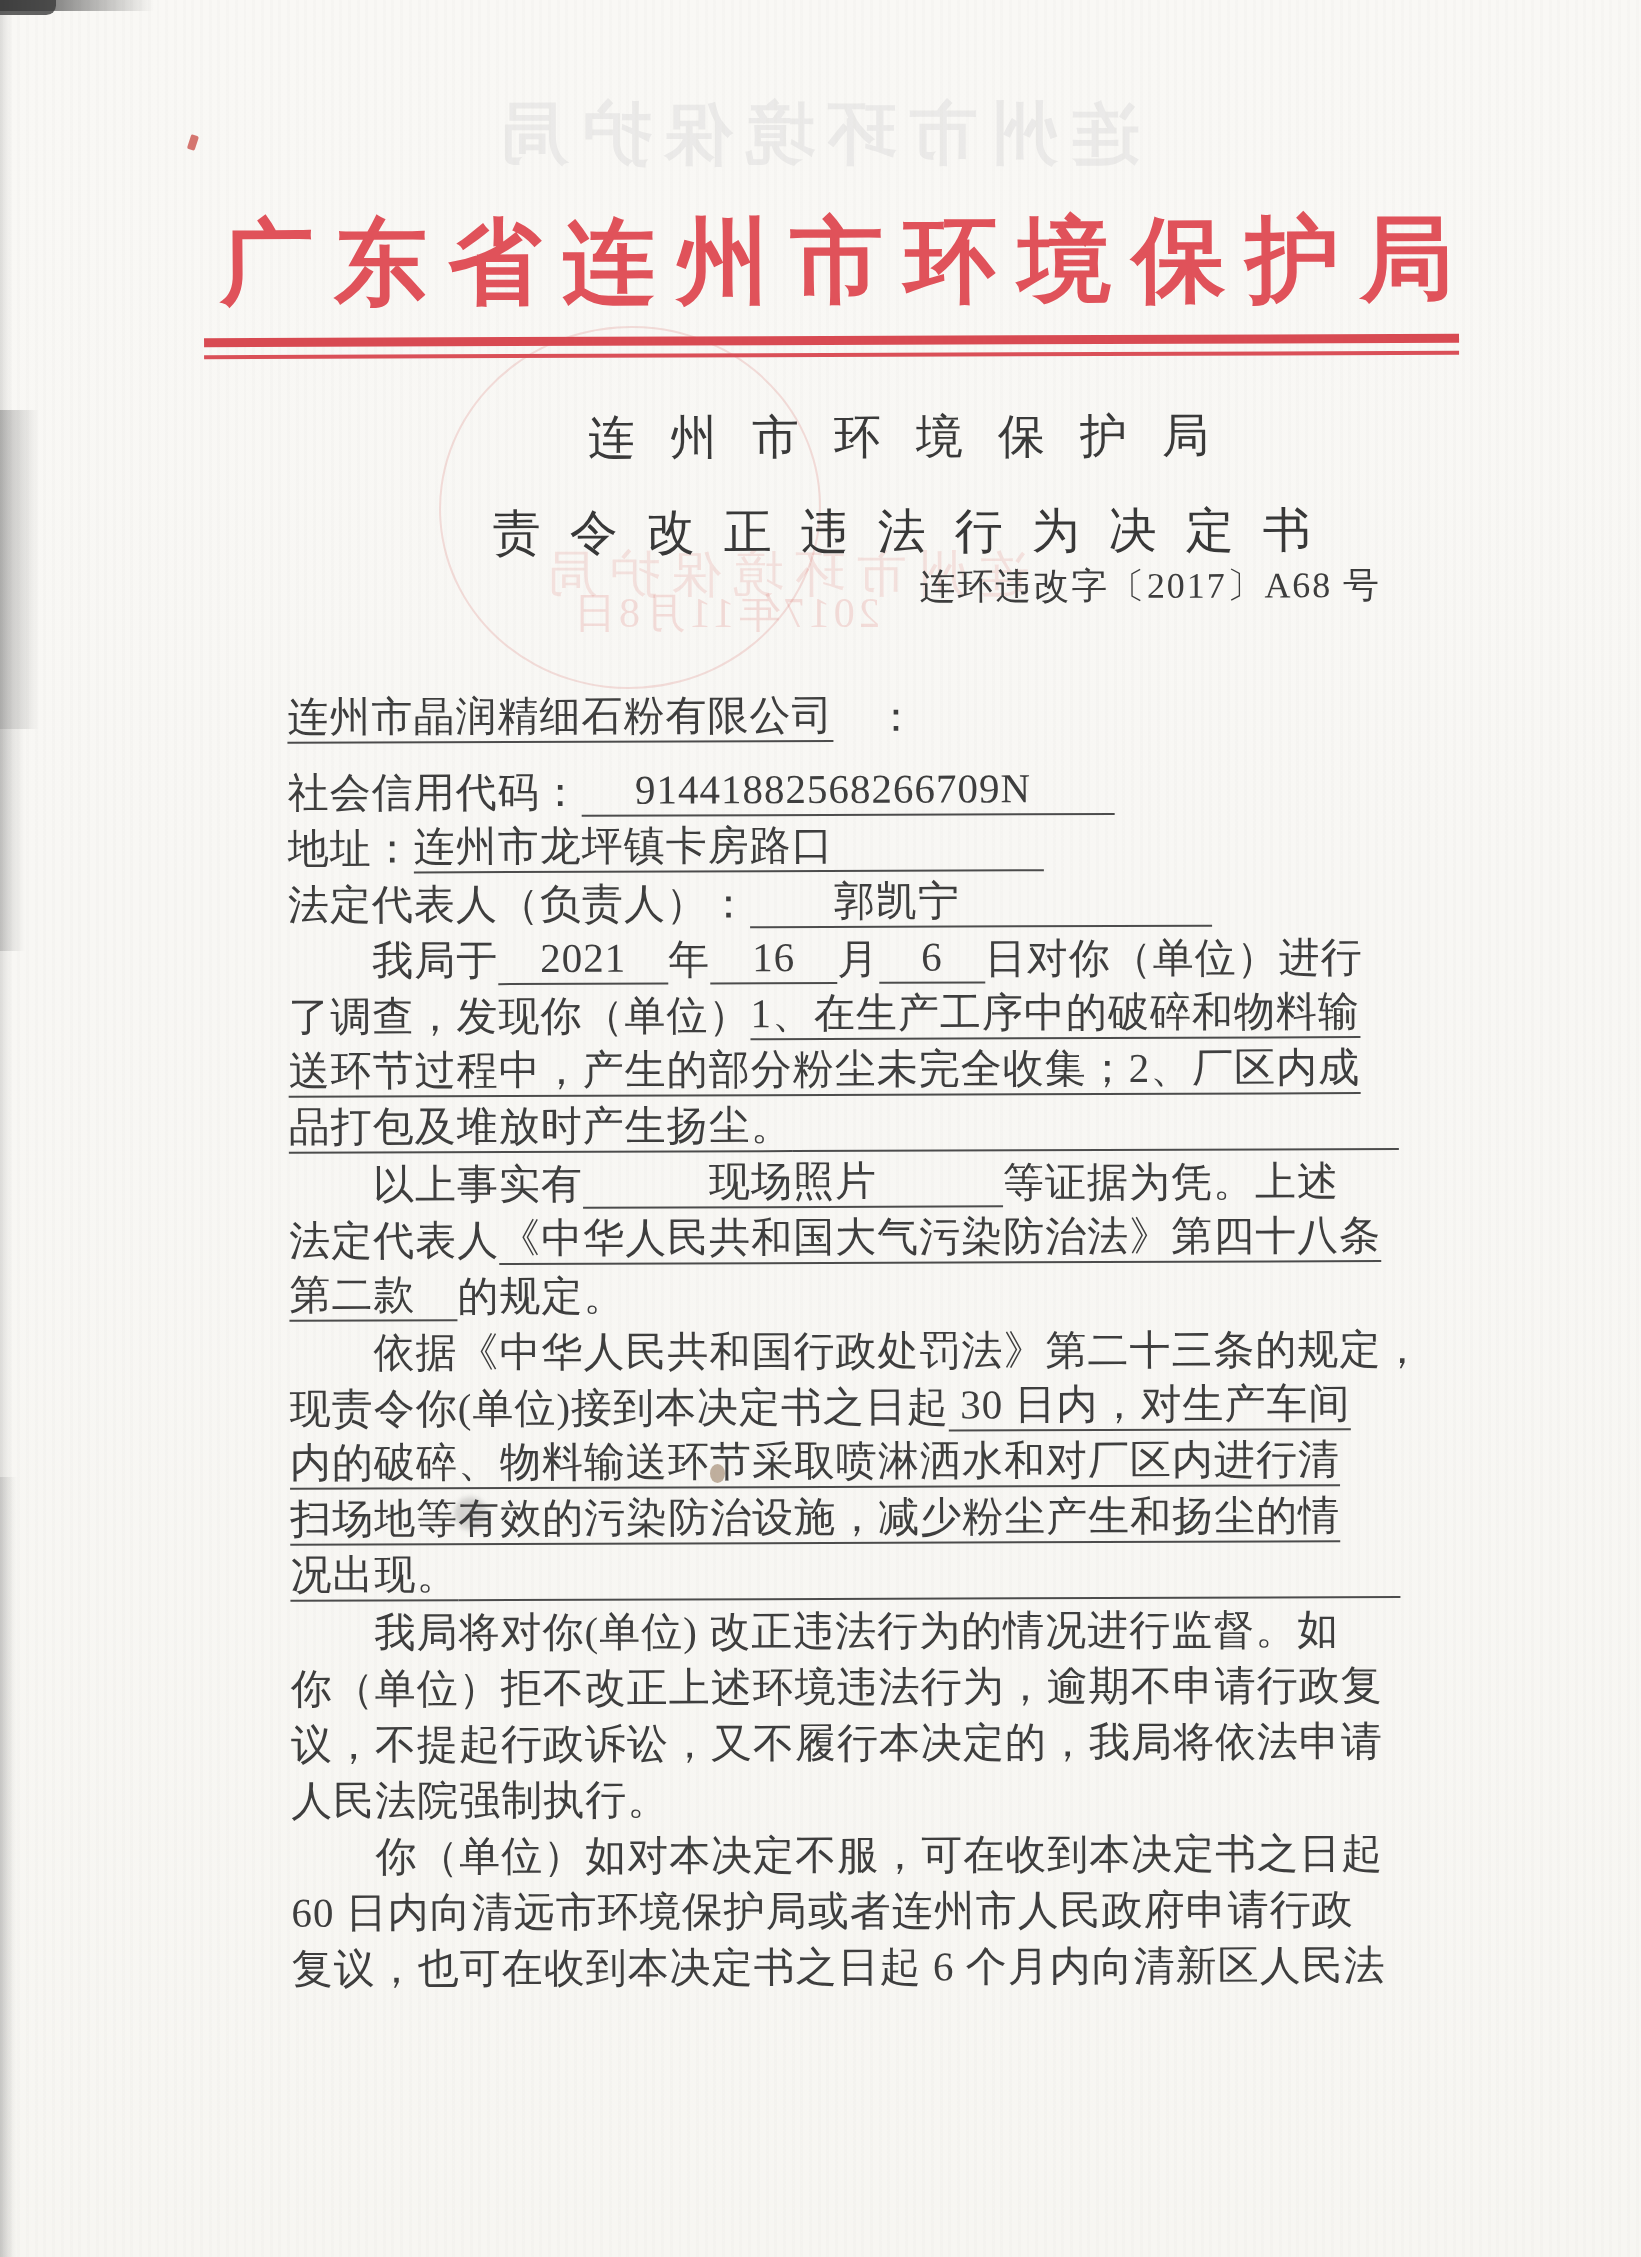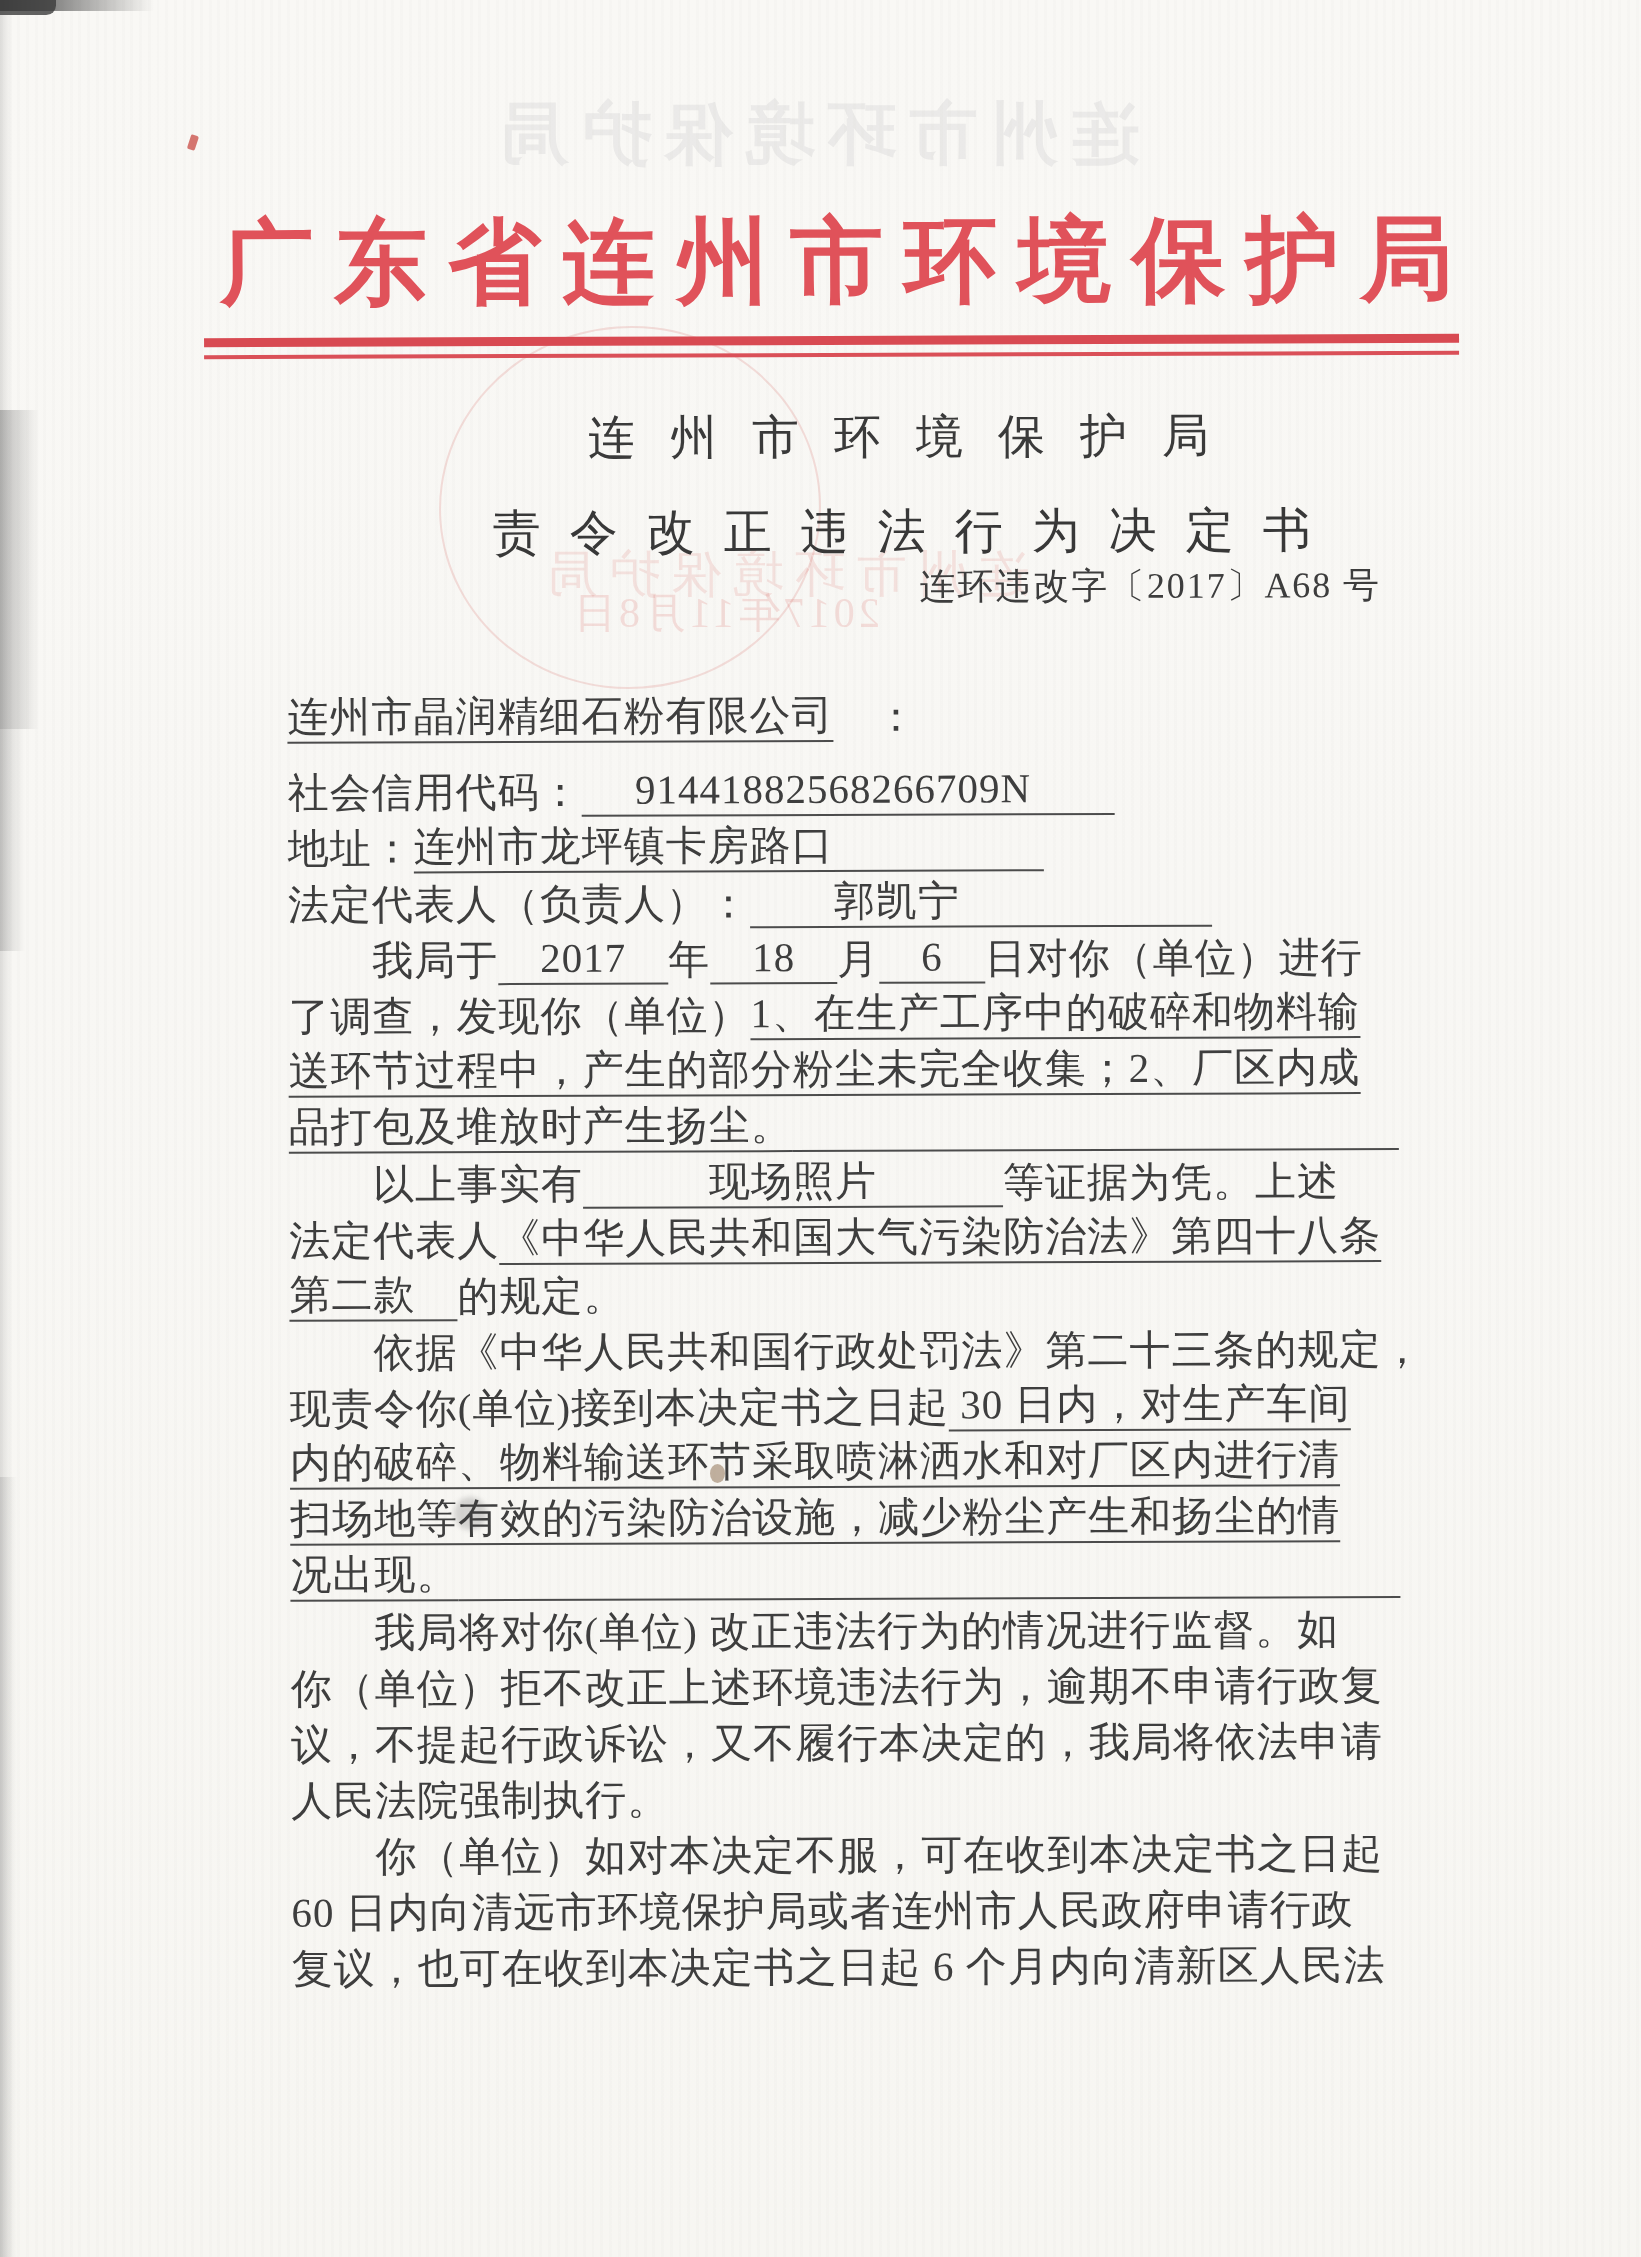--- a/index.html
+++ b/index.html
@@ -108,21 +108,21 @@
 
     <div class="title-org">连州市环境保护局</div>
     <div class="title-doc">责令改正违法行为决定书</div>
     <div class="doc-number">连环违改字〔2017〕A68 号</div>
 
     <div class="doc-body">
         <div class="line" style="margin-bottom: 18.3px;"><span class="u">连州市晶润精细石粉有限公司</span><span>　：</span></div>
         <div class="line"><span>社会信用代码：</span><span class="u">　 91441882568266709N　　</span></div>
         <div class="line"><span>地址：</span><span class="u">连州市龙坪镇卡房路口　　　　　</span></div>
         <div class="line"><span>法定代表人（负责人）：</span><span class="u">　　郭凯宁　　　　　　</span></div>
-        <div class="line"><span>　　我局于</span><span class="u">　2017　</span><span>年</span><span class="u">　18　</span><span>月</span><span class="u">　6　</span><span>日对你（单位）进行</span></div>
+        <div class="line"><span>　　我局于</span><span class="u">　2021　</span><span>年</span><span class="u">　16　</span><span>月</span><span class="u">　6　</span><span>日对你（单位）进行</span></div>
         <div class="line"><span>了调查，发现你（单位）</span><span class="u">1、在生产工序中的破碎和物料输</span></div>
         <div class="line"><span class="u">送环节过程中，产生的部分粉尘未完全收集；2、厂区内成</span></div>
         <div class="line"><span class="u">品打包及堆放时产生扬尘。</span><span class="fill"></span></div>
         <div class="line"><span>　　以上事实有</span><span class="u">　　　现场照片　　　</span><span>等证据为凭。上述</span></div>
         <div class="line"><span>法定代表人</span><span class="u">《中华人民共和国大气污染防治法》第四十八条</span></div>
         <div class="line"><span class="u">第二款　</span><span>的规定。</span></div>
         <div class="line"><span>　　依据《中华人民共和国行政处罚法》第二十三条的规定，</span></div>
         <div class="line"><span>现责令你(单位)接到本决定书之日起</span><span class="u"> 30 日内，对生产车间</span></div>
         <div class="line"><span class="u">内的破碎、物料输送环节采取喷淋洒水和对厂区内进行清</span></div>
         <div class="line"><span class="u">扫场地等有效的污染防治设施，减少粉尘产生和扬尘的情</span></div>

